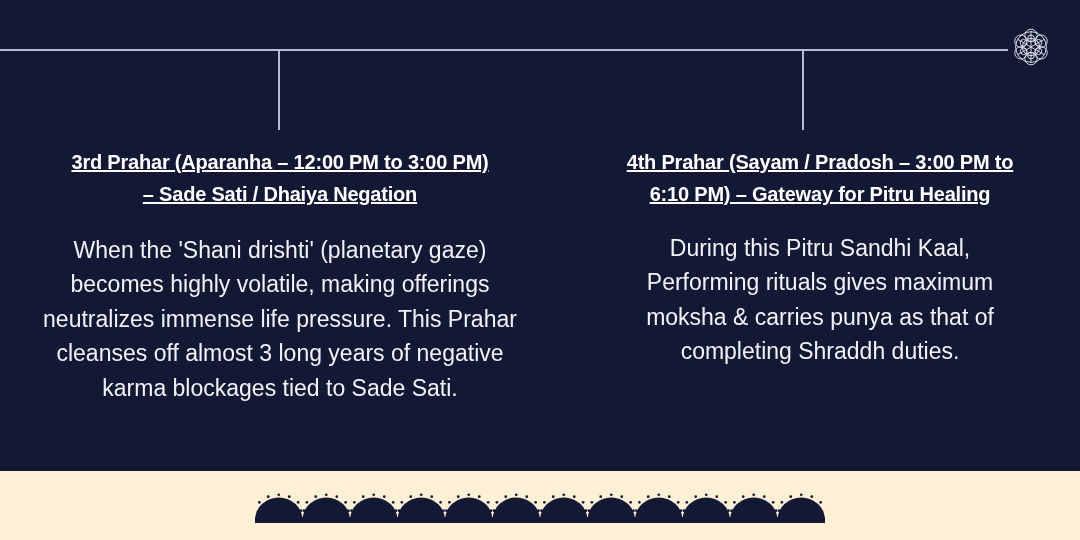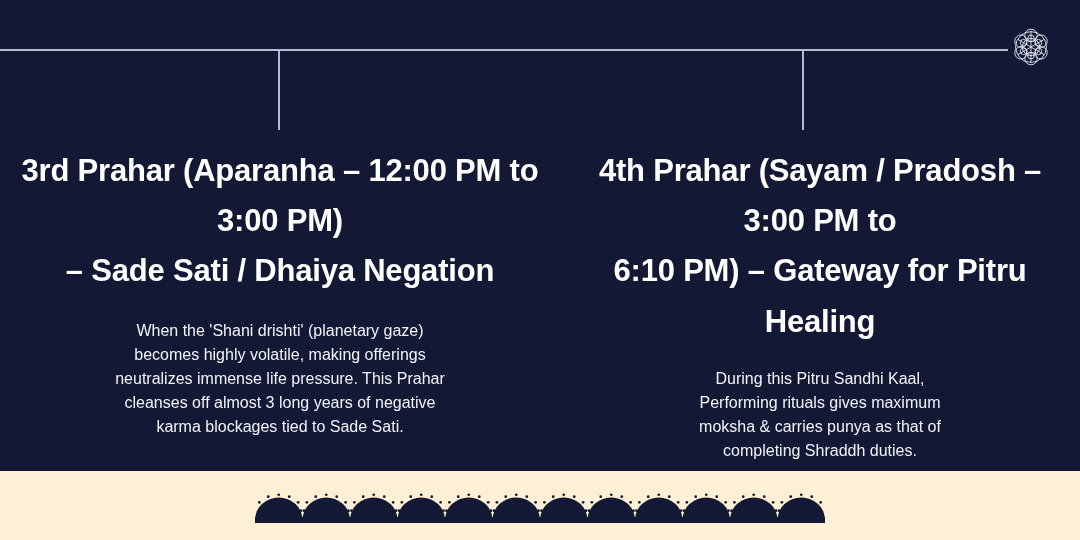--- a/index.html
+++ b/index.html
@@ -60,31 +60,32 @@
   .col {
     box-sizing: border-box;
     text-align: center;
     color: #ffffff;
   }
   .col.left  { width: 560px; padding: 0 16px; }
   .col.right { width: 520px; padding: 0 16px; }
 
   .col-heading {
     margin: 0;
-    font-size: 31px;
+    font-size: 20px;
     font-weight: bold;
     line-height: 1.62;
     letter-spacing: -0.2px;
     color: #ffffff;
     white-space: pre-line;
+    text-decoration: underline;
   }
   .col-body {
     margin: 0;
     padding-top: 22px;
-    font-size: 16px;
+    font-size: 23px;
     font-weight: normal;
     line-height: 1.5;
     color: #f2f3f8;
     white-space: pre-line;
   }
   .col.right .col-body { padding-top: 20px; }
 
   
   .cream-band {
     position: absolute;

